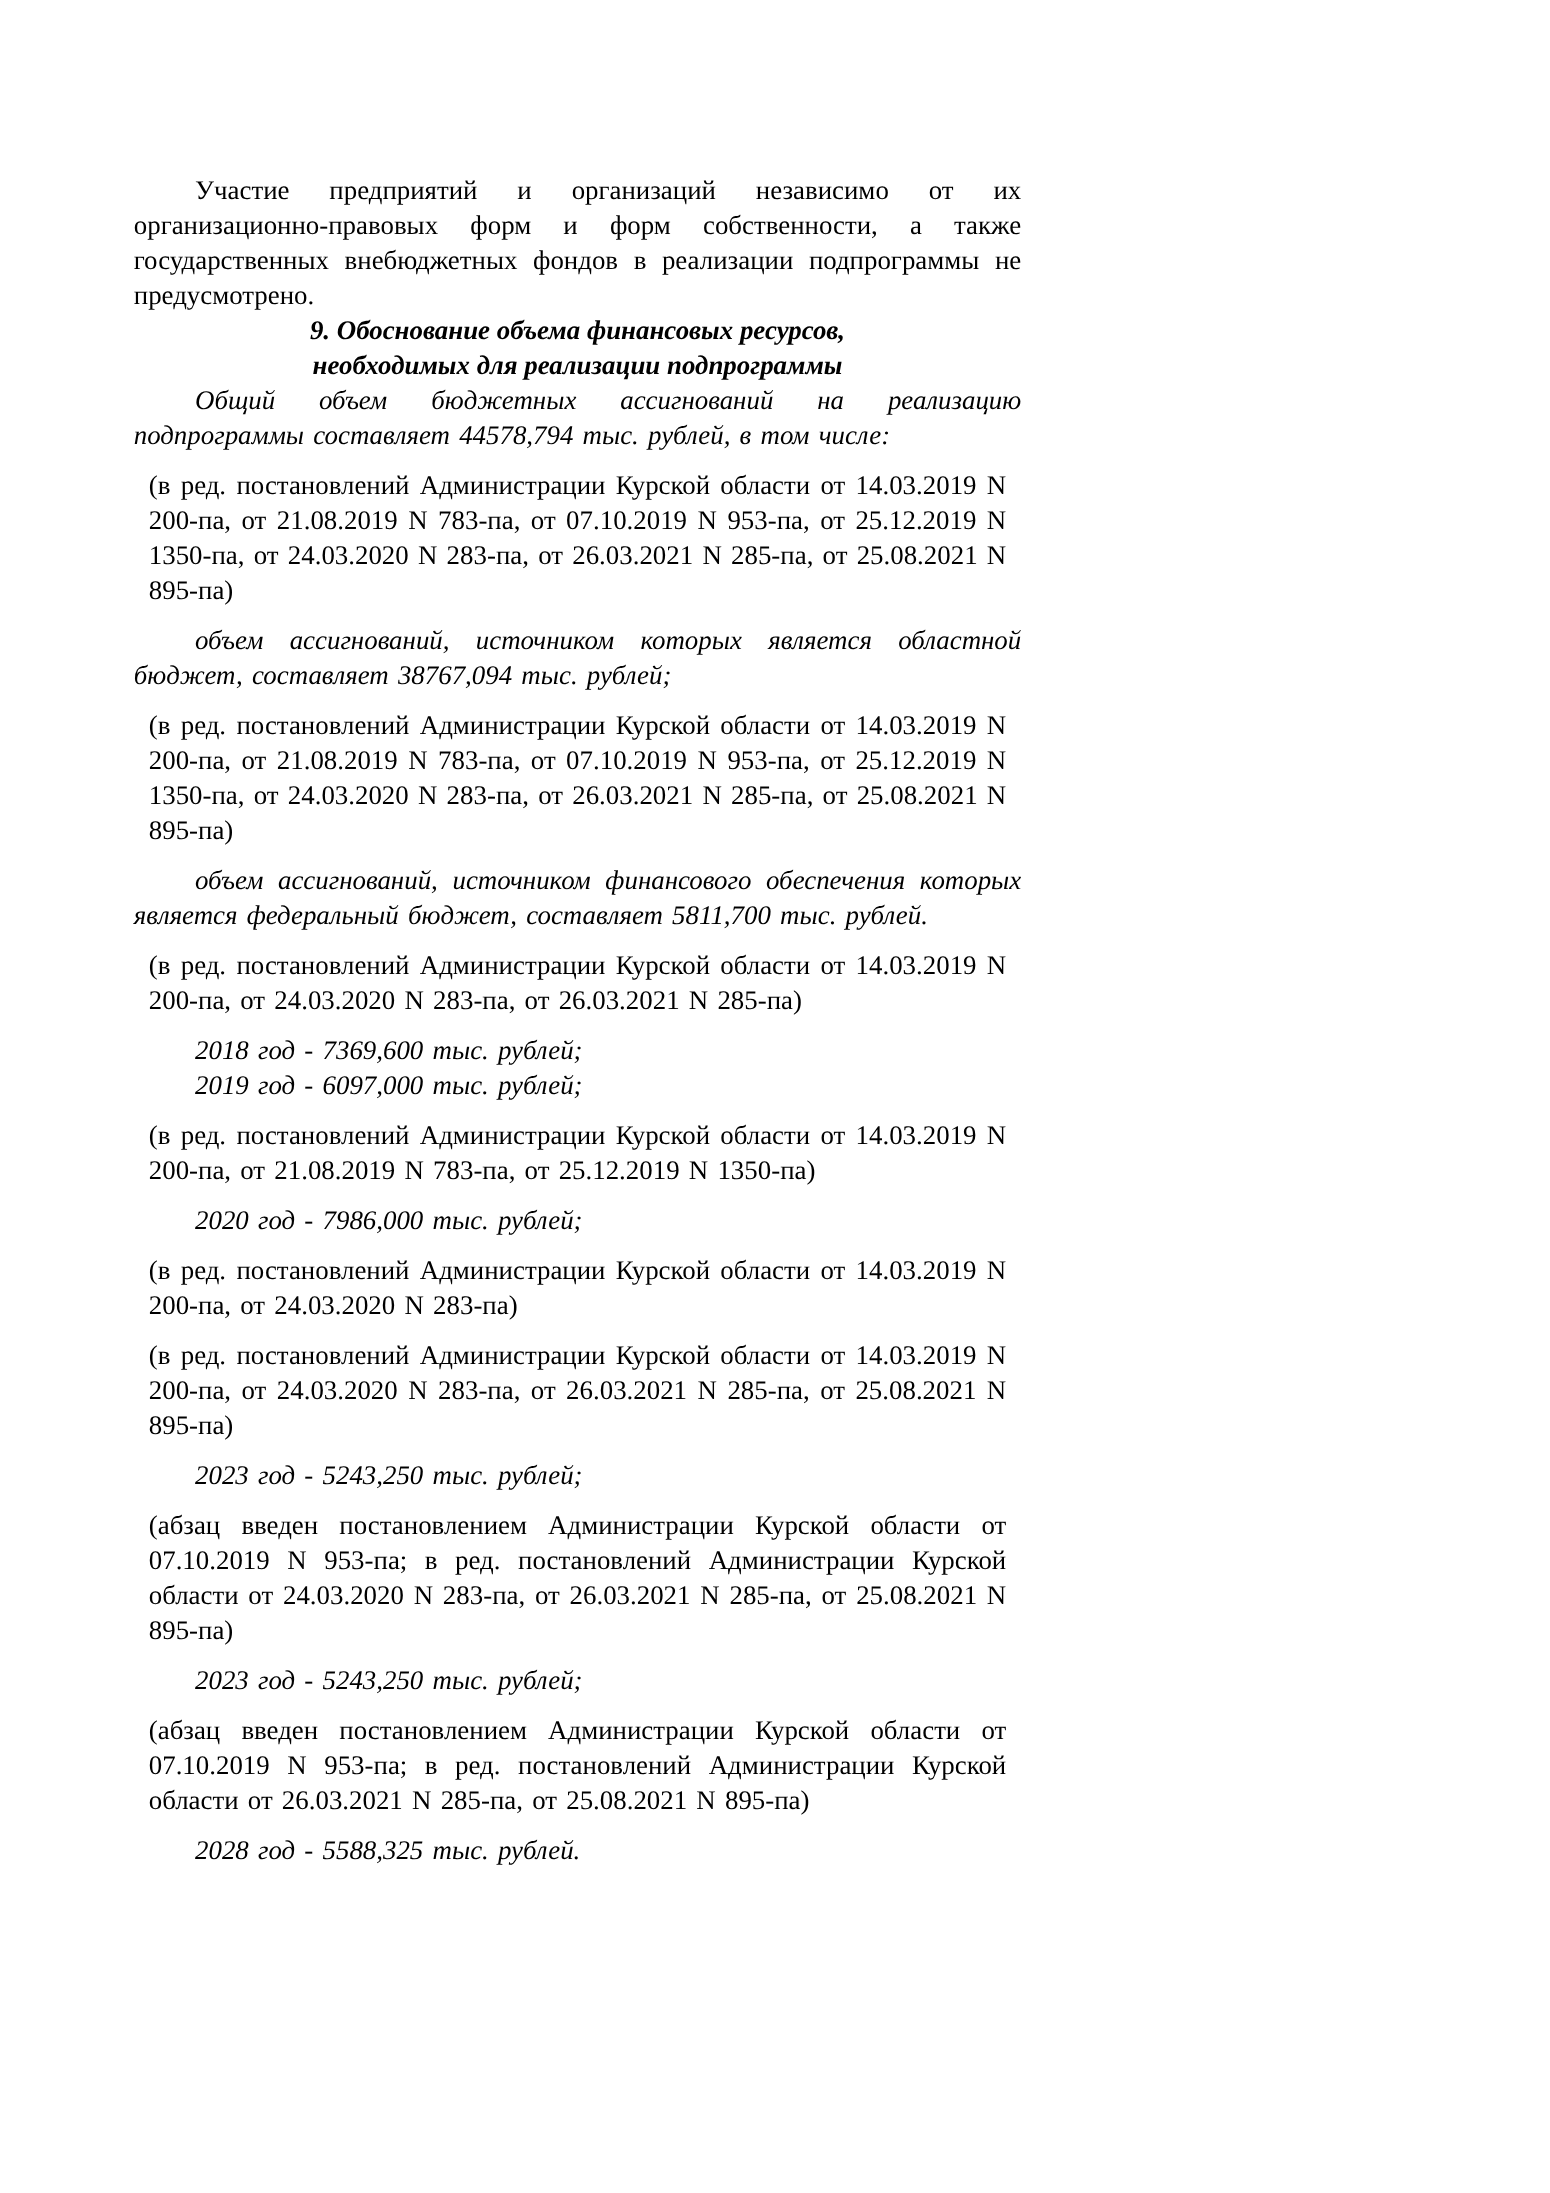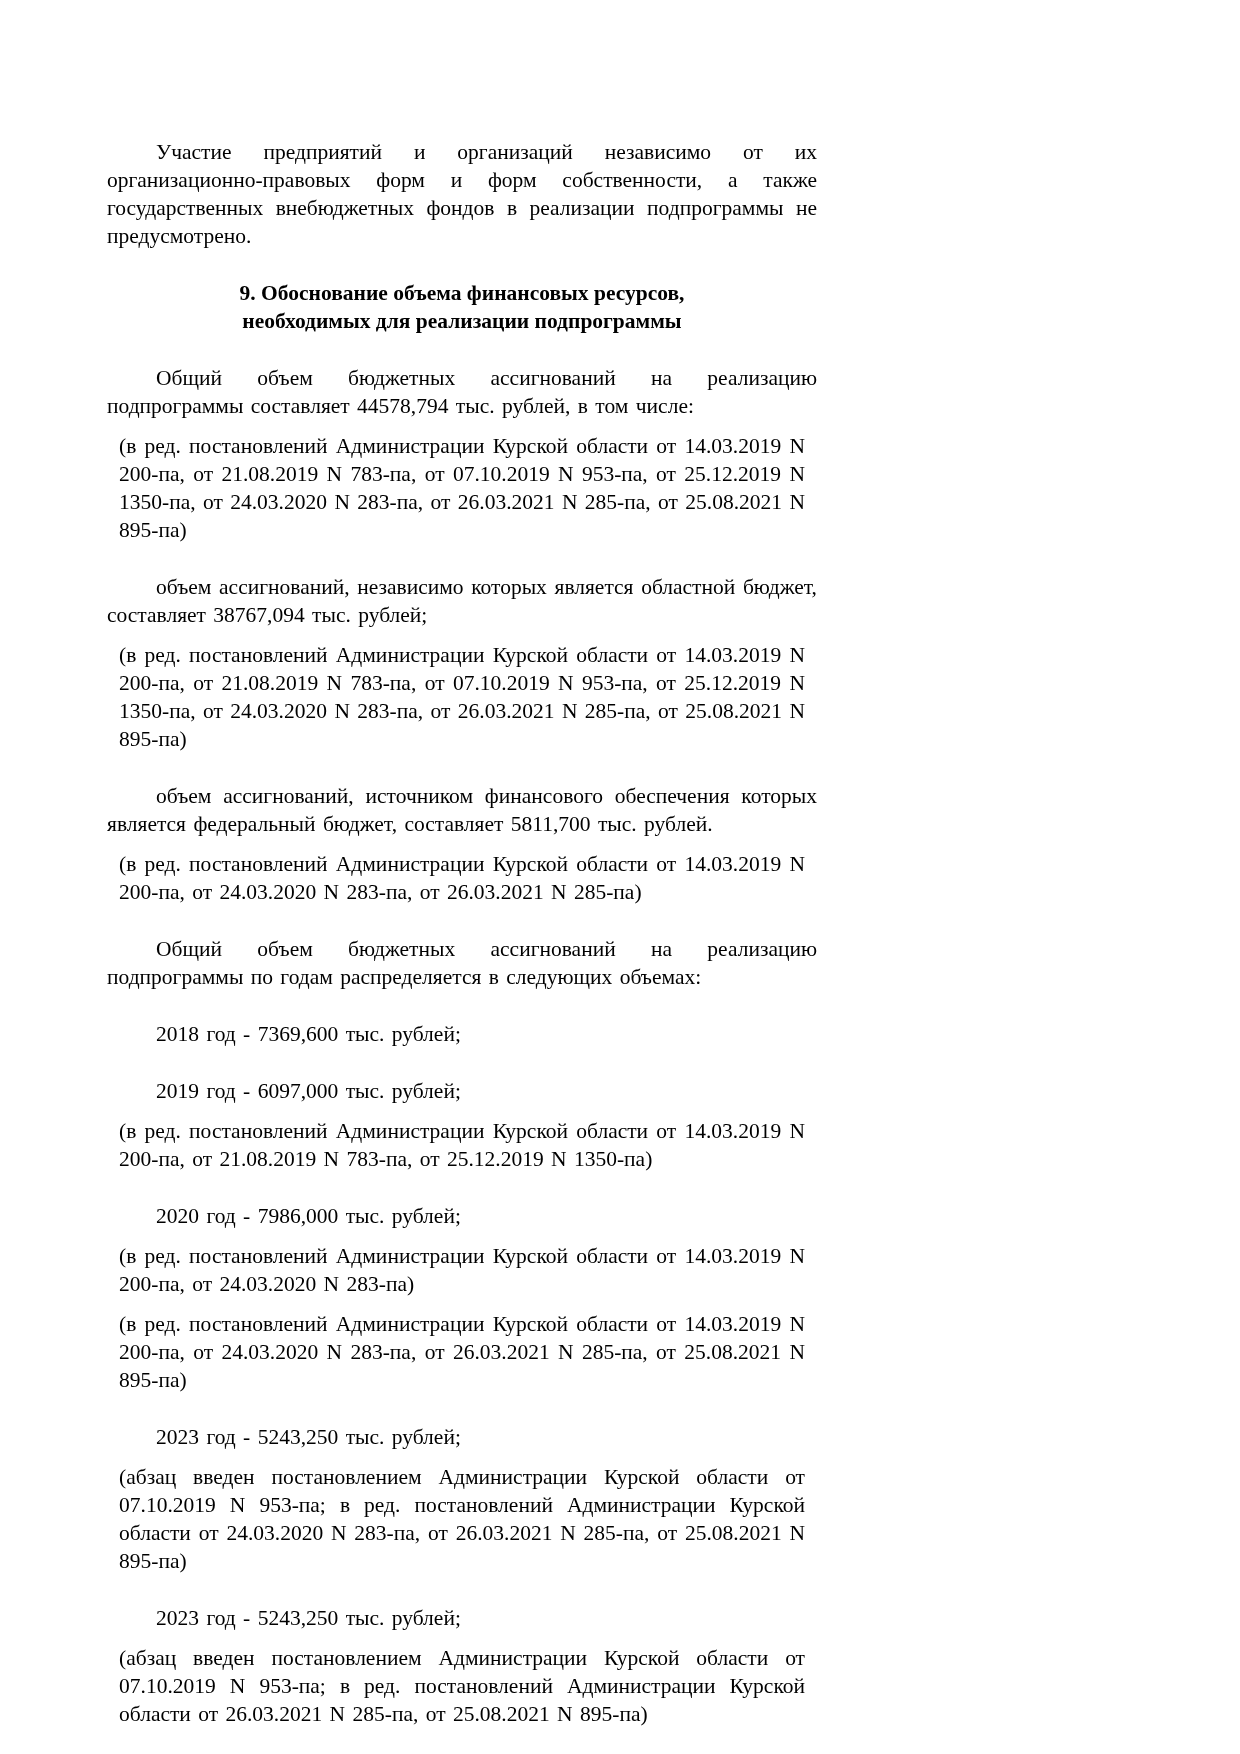--- a/index.html
+++ b/index.html
@@ -33,38 +33,37 @@
   .heading {
     margin: 0;
     font-size: inherit;
     line-height: inherit;
     font-weight: bold;
     text-align: center;
     text-indent: 0;
     white-space: pre-line;
   }
   .gap {
-    margin-top: 29px;
+    font-style: italic;
   }
 </style>
 </head>
 <body>
 
 <div class="page">
   <div>
       <p class="para">Участие предприятий и организаций независимо от их организационно-правовых форм и форм собственности, а также государственных внебюджетных фондов в реализации подпрограммы не предусмотрено.</p>
       <h2 class="heading gap">9. Обоснование объема финансовых ресурсов,
 необходимых для реализации подпрограммы</h2>
       <p class="para gap">Общий объем бюджетных ассигнований на реализацию подпрограммы составляет 44578,794 тыс. рублей, в том числе:</p>
       <p class="amendment">(в ред. постановлений Администрации Курской области от 14.03.2019 N 200-па, от 21.08.2019 N 783-па, от 07.10.2019 N 953-па, от 25.12.2019 N 1350-па, от 24.03.2020 N 283-па, от 26.03.2021 N 285-па, от 25.08.2021 N 895-па)</p>
-      <p class="para gap">объем ассигнований, независимо которых является областной бюджет, составляет 38767,094 тыс. рублей;</p>
+      <p class="para gap">объем ассигнований, источником которых является областной бюджет, составляет 38767,094 тыс. рублей;</p>
       <p class="amendment">(в ред. постановлений Администрации Курской области от 14.03.2019 N 200-па, от 21.08.2019 N 783-па, от 07.10.2019 N 953-па, от 25.12.2019 N 1350-па, от 24.03.2020 N 283-па, от 26.03.2021 N 285-па, от 25.08.2021 N 895-па)</p>
       <p class="para gap">объем ассигнований, источником финансового обеспечения которых является федеральный бюджет, составляет 5811,700 тыс. рублей.</p>
       <p class="amendment">(в ред. постановлений Администрации Курской области от 14.03.2019 N 200-па, от 24.03.2020 N 283-па, от 26.03.2021 N 285-па)</p>
-      <p class="para gap">Общий объем бюджетных ассигнований на реализацию подпрограммы по годам распределяется в следующих объемах:</p>
       <p class="para gap">2018 год - 7369,600 тыс. рублей;</p>
       <p class="para gap">2019 год - 6097,000 тыс. рублей;</p>
       <p class="amendment">(в ред. постановлений Администрации Курской области от 14.03.2019 N 200-па, от 21.08.2019 N 783-па, от 25.12.2019 N 1350-па)</p>
       <p class="para gap">2020 год - 7986,000 тыс. рублей;</p>
       <p class="amendment">(в ред. постановлений Администрации Курской области от 14.03.2019 N 200-па, от 24.03.2020 N 283-па)</p>
       <p class="amendment">(в ред. постановлений Администрации Курской области от 14.03.2019 N 200-па, от 24.03.2020 N 283-па, от 26.03.2021 N 285-па, от 25.08.2021 N 895-па)</p>
       <p class="para gap">2023 год - 5243,250 тыс. рублей;</p>
       <p class="amendment">(абзац введен постановлением Администрации Курской области от 07.10.2019 N 953-па; в ред. постановлений Администрации Курской области от 24.03.2020 N 283-па, от 26.03.2021 N 285-па, от 25.08.2021 N 895-па)</p>
       <p class="para gap">2023 год - 5243,250 тыс. рублей;</p>
       <p class="amendment">(абзац введен постановлением Администрации Курской области от 07.10.2019 N 953-па; в ред. постановлений Администрации Курской области от 26.03.2021 N 285-па, от 25.08.2021 N 895-па)</p>

